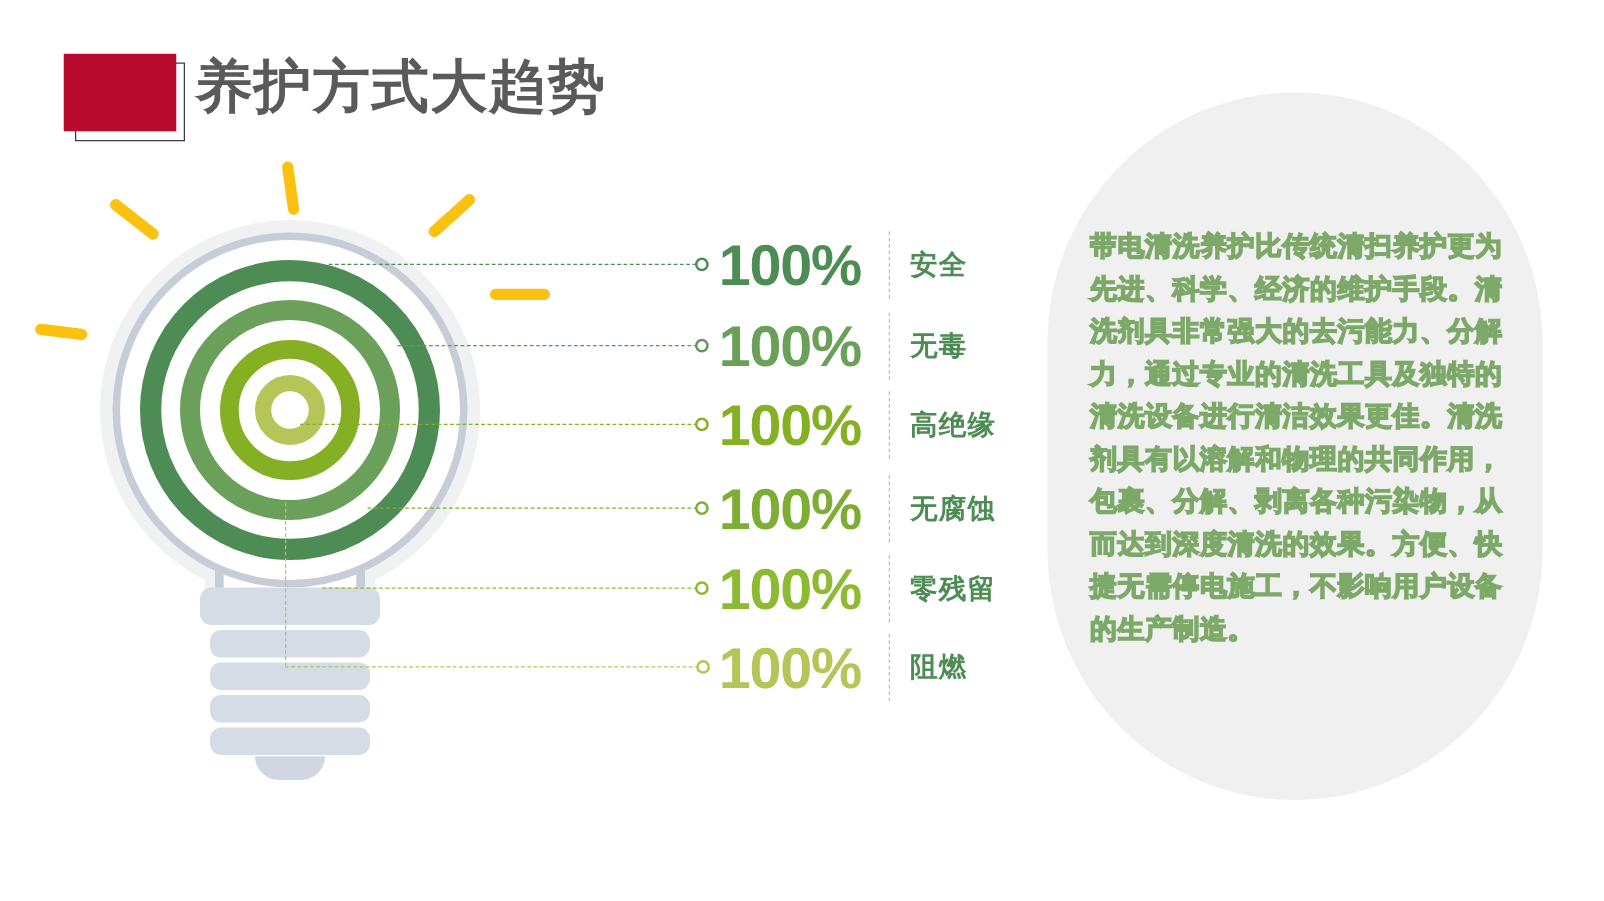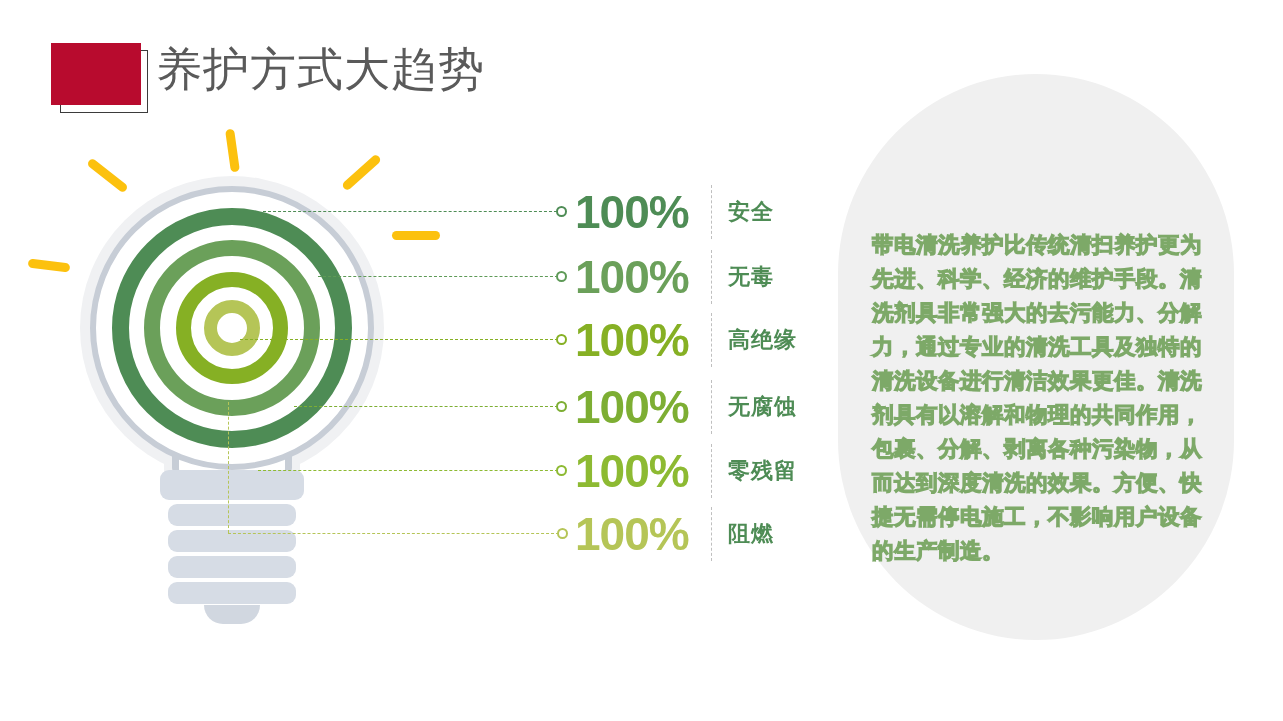--- a/index.html
+++ b/index.html
@@ -31,21 +31,21 @@
   #title-square-fill {
     position: absolute;
     left: 51px; top: 43px;
     width: 90px; height: 62px;
     background: #B80B2E;
   }
   #page-title {
     position: absolute;
     left: 156px; top: 40px;
     font-size: 46px;
-    font-weight: normal;
+    font-weight: bold;
     color: #5A5A5A;
     letter-spacing: 1px;
     line-height: 58px;
     white-space: nowrap;
   }
 
   
   #bulb {
     position: absolute;
     left: 72px; top: 168px;
@@ -183,21 +183,20 @@
     position: absolute;
     left: 872px; top: 180px;
     width: 330px;
     font-size: 21.5px;
     font-weight: bold;
     line-height: 34px;
     text-align: justify;
     color: #F0F0F0;
     -webkit-text-stroke: 1.2px #7DA968;
     letter-spacing: 0.5px;
-    margin-top: 48px;
   }
 </style>
 </head>
 <body>
 
 <div id="title-block">
   <div id="title-square-outline"></div>
   <div id="title-square-fill"></div>
   <div id="page-title">养护方式大趋势</div>
 </div>

